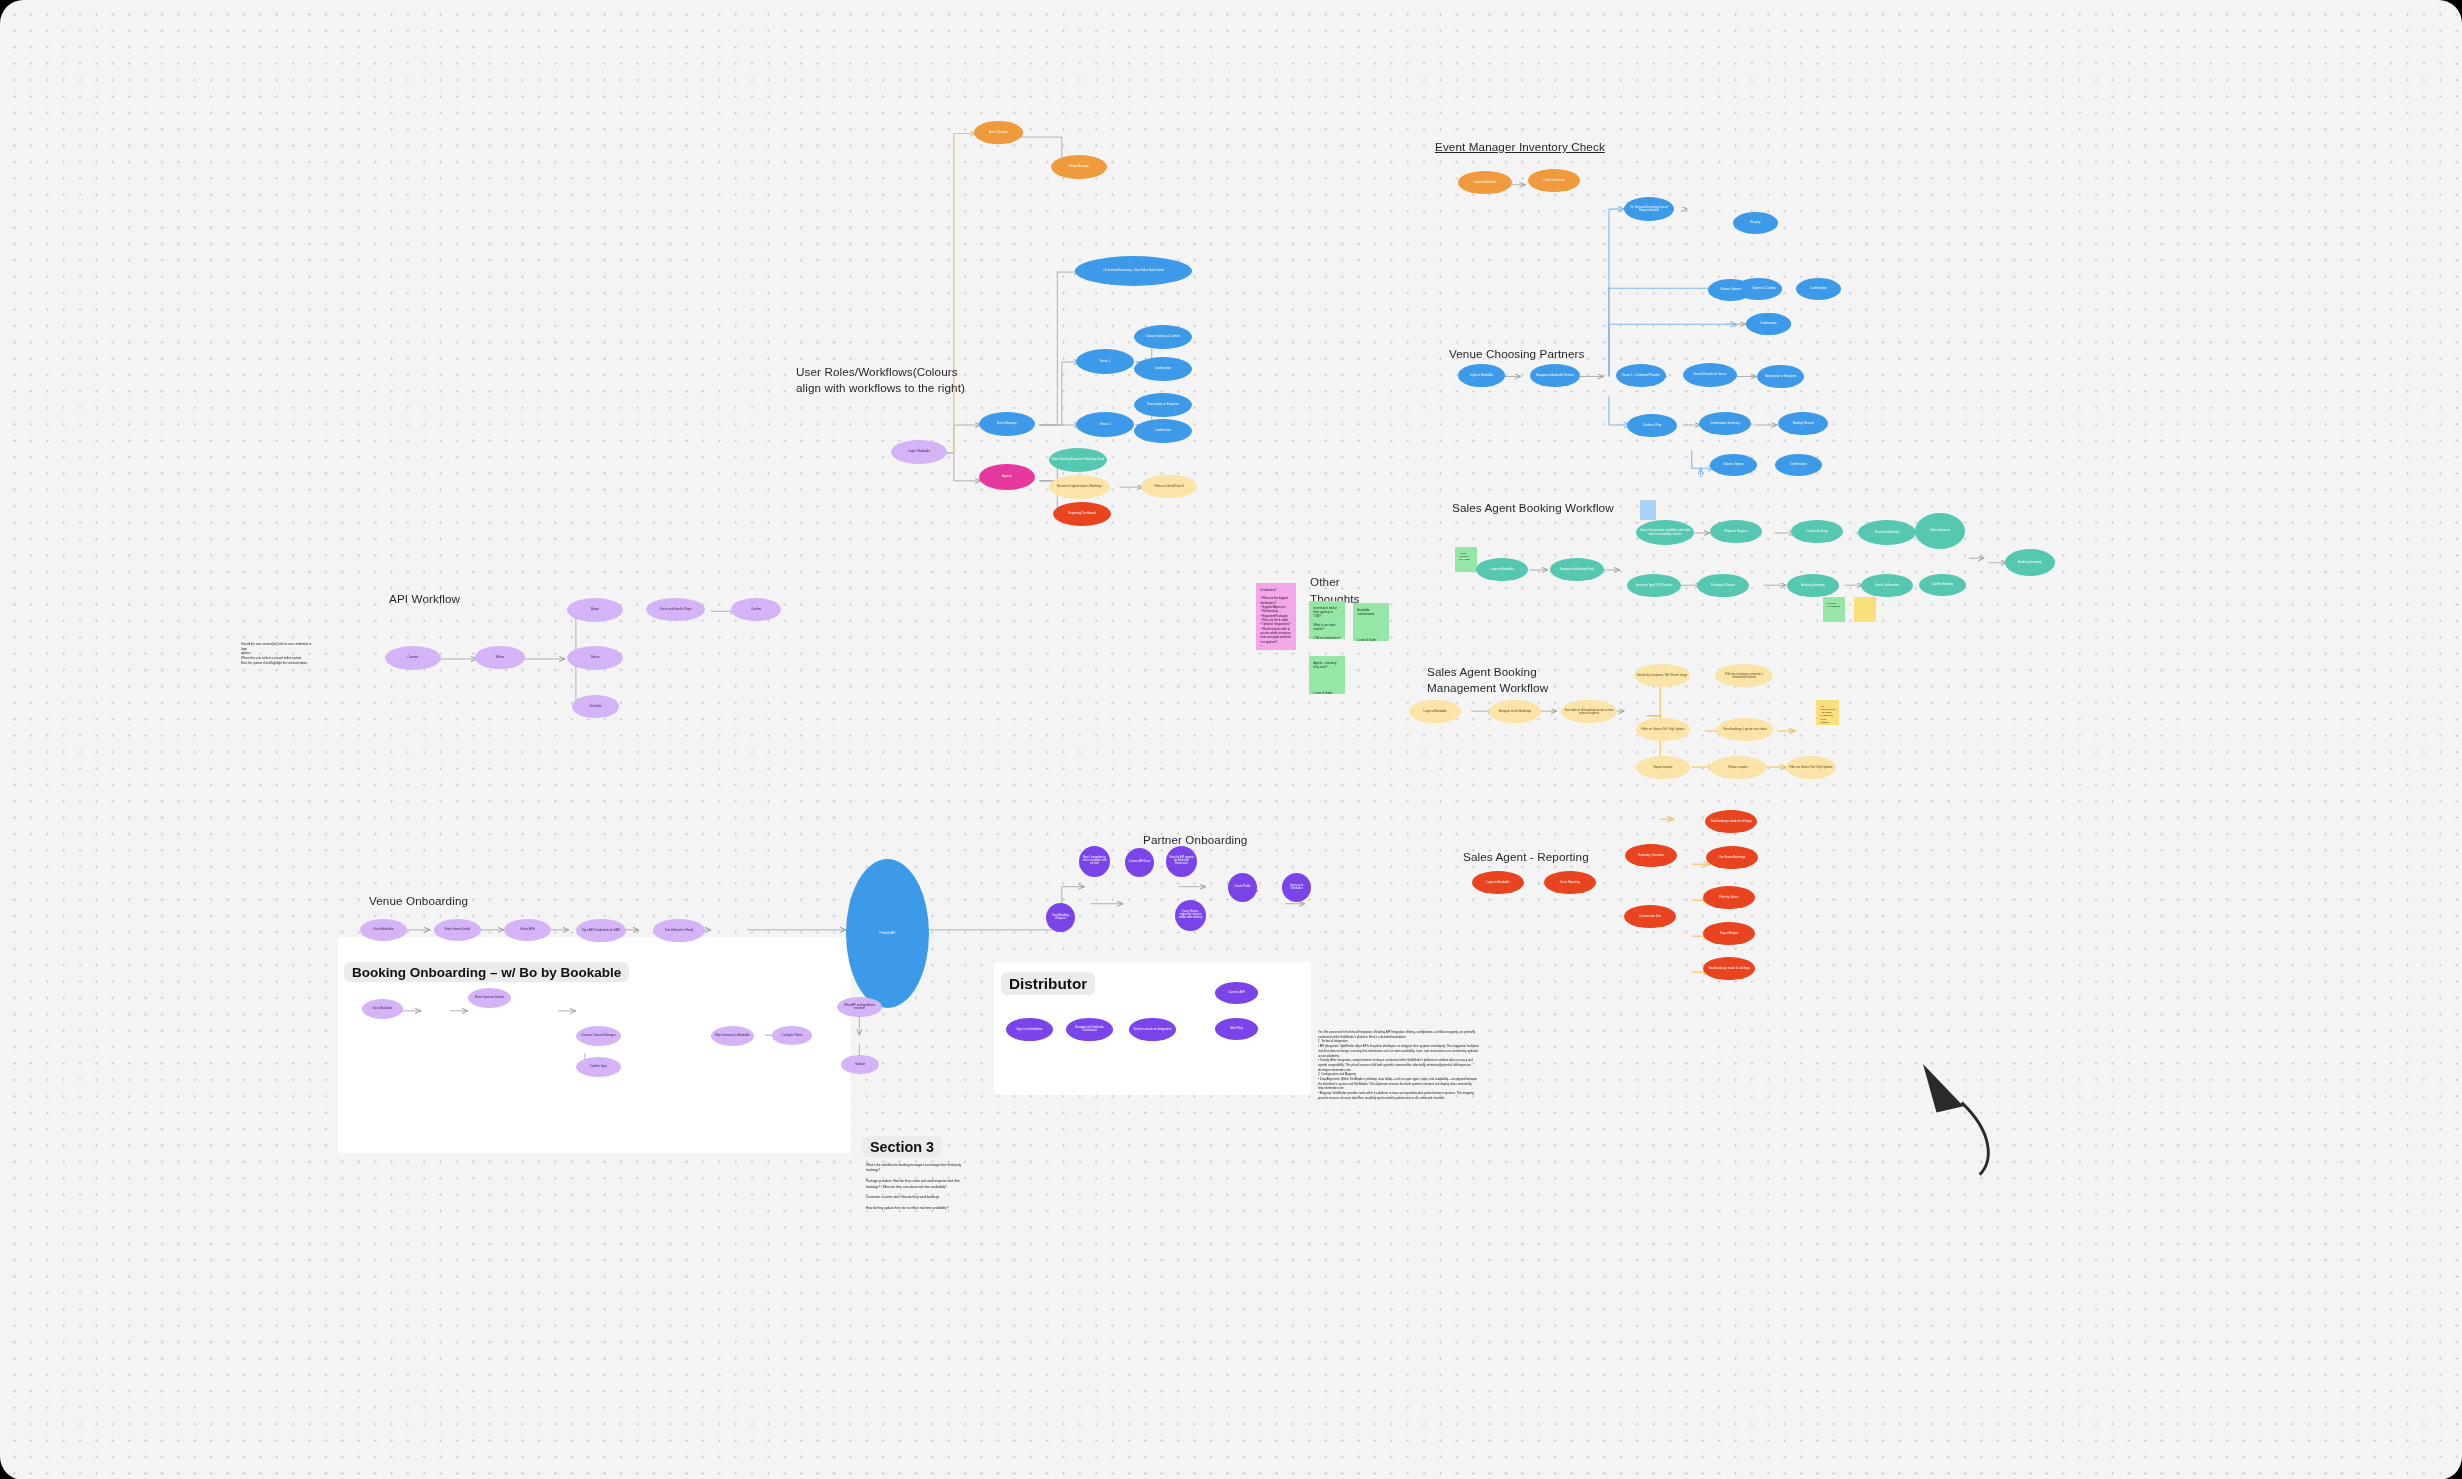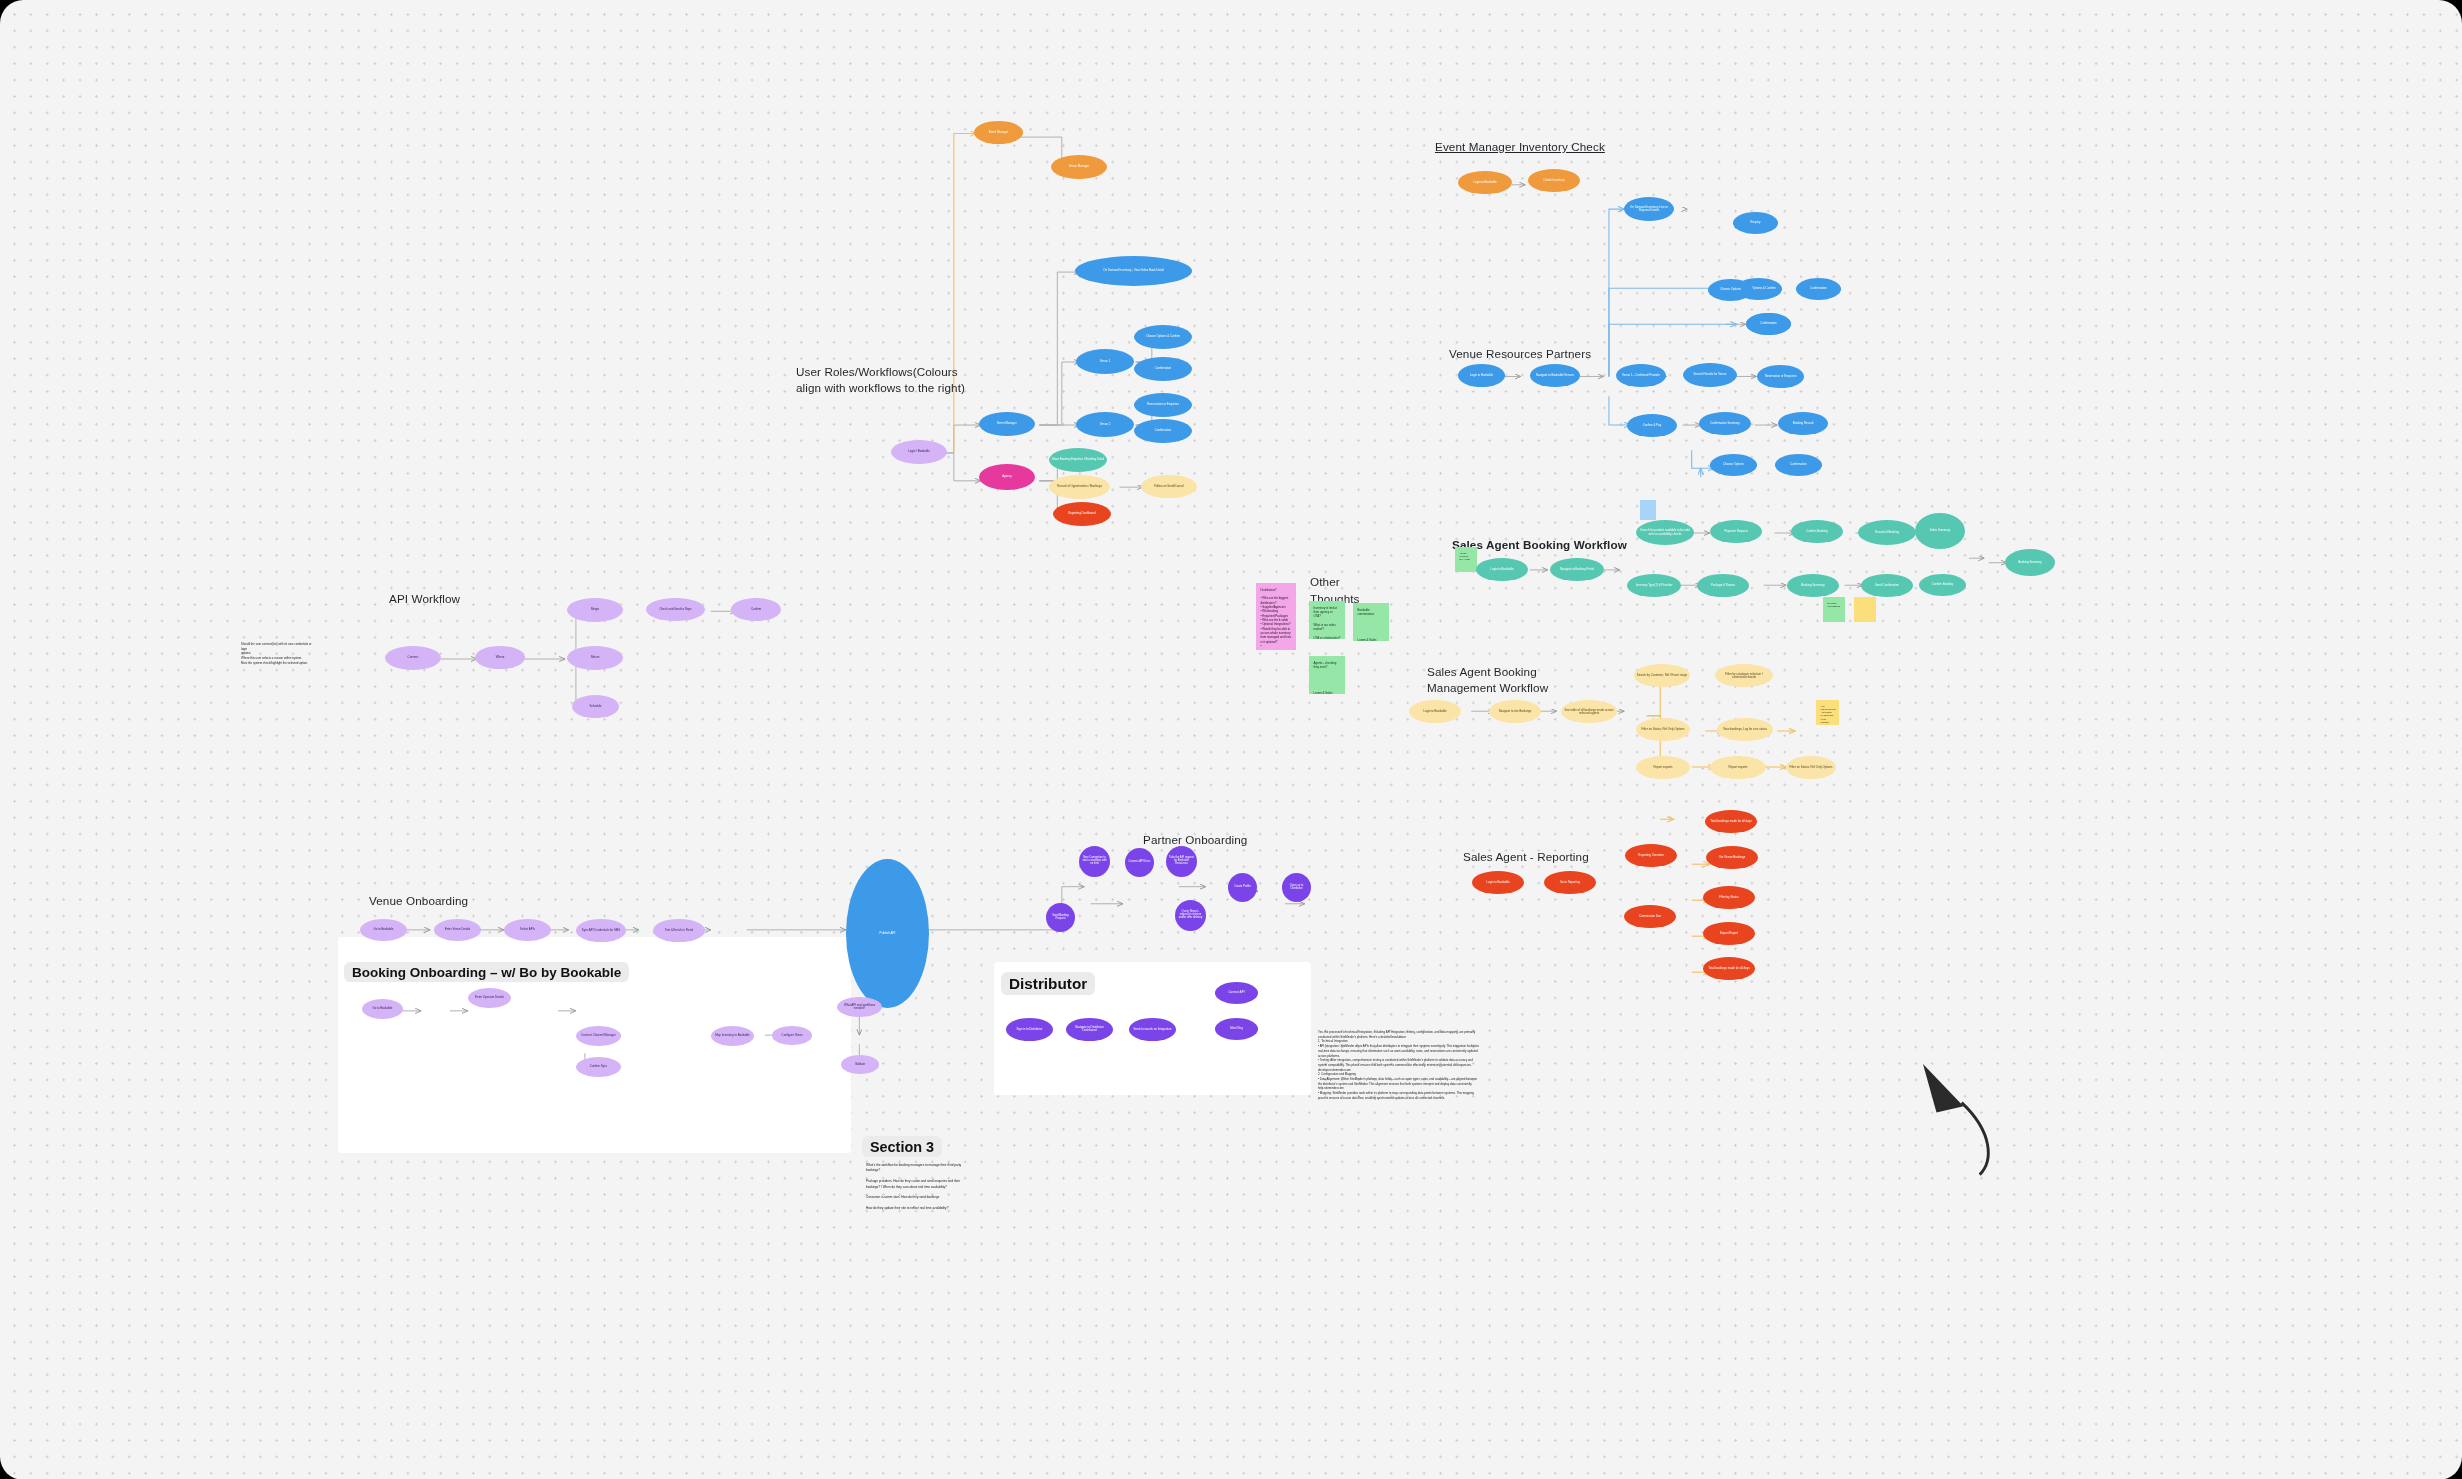--- a/index.html
+++ b/index.html
@@ -194,35 +194,35 @@
 
   <div class="sec-title" style="left:1435px;top:139px;text-decoration:underline;">Event Manager Inventory Check</div>
   <div class="node ell" style="left:1458px;top:171px;width:54px;height:23.4px;background:#ef9a3c;font-size:2.9px;">Login to Bookable</div>
   <div class="node ell" style="left:1528px;top:169px;width:52px;height:23.4px;background:#ef9a3c;font-size:2.9px;">Check Inventory</div>
   <div class="node ell" style="left:1624px;top:197px;width:50px;height:24px;background:#3d9ae8;font-size:2.9px;">On Demand Inventory Live or Request Details</div>
   <div class="node ell" style="left:1735px;top:278px;width:47px;height:21.6px;background:#3d9ae8;font-size:2.9px;">Choose Options &amp; Confirm</div>
   <div class="node ell" style="left:1796px;top:278px;width:45px;height:21.6px;background:#3d9ae8;font-size:2.9px;">Confirmation</div>
   <div class="node ell" style="left:1746px;top:313px;width:45px;height:21.6px;background:#3d9ae8;font-size:2.9px;">Booking Notes</div>
   <div class="node ell" style="left:1733px;top:212px;width:45px;height:21.6px;background:#3d9ae8;font-size:2.9px;">Enquiry</div>
 
-  <div class="sec-title" style="left:1449px;top:346px;">Venue Resources Partners</div>
+  <div class="sec-title" style="left:1449px;top:346px;">Venue Choosing Partners</div>
   <div class="node ell" style="left:1458px;top:364px;width:47px;height:22.5px;background:#3d9ae8;font-size:2.9px;">Login to Bookable</div>
   <div class="node ell" style="left:1530px;top:364px;width:50px;height:23.4px;background:#3d9ae8;font-size:2.9px;">Navigate to Bookable Venues</div>
   <div class="node ell" style="left:1616px;top:364px;width:50px;height:23.4px;background:#3d9ae8;font-size:2.9px;">Venue 1 - Confirmed Provider</div>
   <div class="node ell" style="left:1683px;top:363px;width:54px;height:24px;background:#3d9ae8;font-size:2.9px;">Search Results for Venue</div>
   <div class="node ell" style="left:1708px;top:279px;width:45px;height:21.6px;background:#3d9ae8;font-size:2.9px;">Choose Options</div>
   <div class="node ell" style="left:1746px;top:313px;width:45px;height:21.6px;background:#3d9ae8;font-size:2.9px;">Confirmation</div>
   <div class="node ell" style="left:1757px;top:365px;width:47px;height:22.5px;background:#3d9ae8;font-size:2.9px;">Reservation or Enquiries</div>
   <div class="node ell" style="left:1627px;top:414px;width:50px;height:23.4px;background:#3d9ae8;font-size:2.9px;">Confirm &amp; Pay</div>
   <div class="node ell" style="left:1699px;top:412px;width:52px;height:23.4px;background:#3d9ae8;font-size:2.9px;">Confirmation Summary</div>
   <div class="node ell" style="left:1778px;top:412px;width:50px;height:23.4px;background:#3d9ae8;font-size:2.9px;">Booking Record</div>
   <div class="node ell" style="left:1710px;top:454px;width:47px;height:21.6px;background:#3d9ae8;font-size:2.9px;">Choose Options</div>
   <div class="node ell" style="left:1775px;top:454px;width:47px;height:21.6px;background:#3d9ae8;font-size:2.9px;">Confirmation</div>
 
-  <div class="sec-title" style="left:1452px;top:537px;font-weight:bold;">Sales Agent Booking Workflow</div>
+  <div class="sec-title" style="left:1452px;top:500px;">Sales Agent Booking Workflow</div>
   <div class="sticky green" style="left:1455px;top:547px;width:21.6px;height:25px;font-size:2.2px;">Agents - checking they exist?
 
 
 
 
 
 Lorem &amp; Sales</div>
   <div class="node ell" style="left:1476px;top:558px;width:52px;height:23.4px;background:#56c8b2;font-size:2.9px;">Login to Bookable</div>
   <div class="node ell" style="left:1550px;top:558px;width:54px;height:23.4px;background:#56c8b2;font-size:2.9px;">Navigate to Booking Portal</div>
   <div class="node ell" style="left:1636px;top:520px;width:58px;height:25px;background:#56c8b2;font-size:2.9px;">Search for product available to be sold with no availability checks</div>

